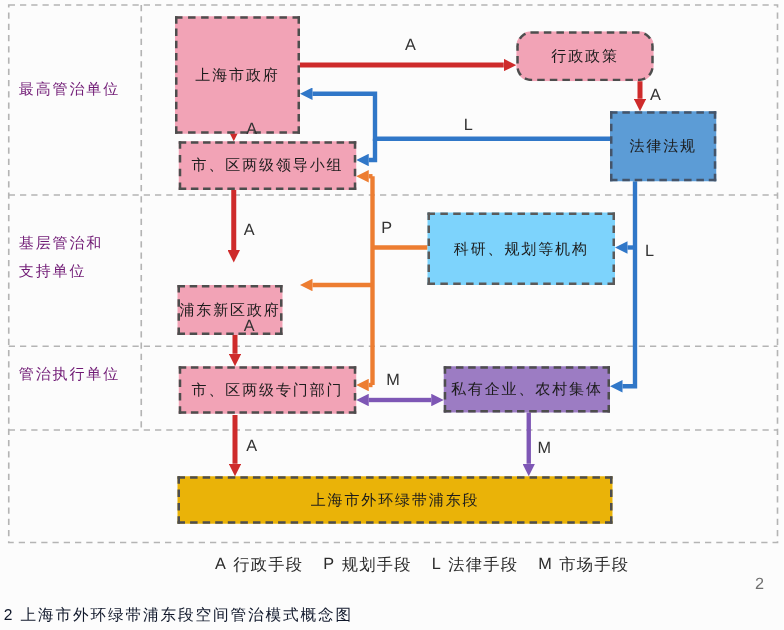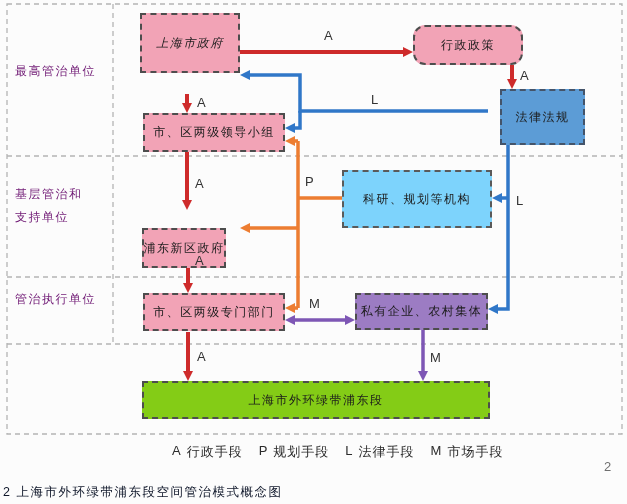--- a/index.html
+++ b/index.html
@@ -14,21 +14,21 @@
     position:absolute;box-sizing:border-box;
     border:2px dashed #4d4d4d;
     display:flex;align-items:center;justify-content:center;
     font-size:12px;letter-spacing:1.5px;color:#1c1c1c;
     white-space:nowrap;
   }
   .node.pink{background:#f2a3b6;}
   .node.blue{background:#5c9cd6;border-color:#44546a;}
   .node.orange{background:#7dd3fc;border-color:#5a5a5a;}
   .node.purple{background:#9c7cc3;border-color:#4d4d4d;}
-  .node.green{background:#84cc16;border-color:#4d4d4d;}
+  .node.green{background:#eab308;border-color:#4d4d4d;}
   .rowlabel{
     position:absolute;font-size:12px;letter-spacing:1.5px;color:#701a75;
     line-height:23px;white-space:nowrap;
   }
   .edgelabel{
     position:absolute;font-size:13px;color:#333;letter-spacing:0;
   }
   #legend{
     position:absolute;left:172px;top:443px;display:flex;gap:16px;
     font-size:13px;letter-spacing:1px;color:#2b2b2b;white-space:nowrap;
@@ -106,23 +106,23 @@
     <div>最高管治单位</div>
   </div>
   <div class="rowlabel" style="left:15px;top:183px;">
     <div>基层管治和</div>
     <div>支持单位</div>
   </div>
   <div class="rowlabel" style="left:15px;top:288px;">
     <div>管治执行单位</div>
   </div>
 
-  <div class="node pink" style="left:140px;top:13px;width:100px;height:60px;font-style:italic;">上海市政府</div>
+  <div class="node pink" style="left:140px;top:13px;width:100px;height:94px;">上海市政府</div>
   <div class="node pink" style="left:413px;top:25px;width:110px;height:40px;border-radius:12px;">行政政策</div>
-  <div class="node blue" style="left:500px;top:89px;width:85px;height:56px;">法律法规</div>
+  <div class="node blue" style="left:488px;top:89px;width:85px;height:56px;">法律法规</div>
   <div class="node pink" style="left:143px;top:113px;width:142px;height:39px;">市、区两级领导小组</div>
   <div class="node orange" style="left:342px;top:170px;width:150px;height:58px;">科研、规划等机构</div>
   <div class="node pink" style="left:142px;top:228px;width:84px;height:40px;">浦东新区政府</div>
   <div class="node pink" style="left:143px;top:293px;width:142px;height:38px;font-family:Liberation Mono, monospace;">市、区两级专门部门</div>
   <div class="node purple" style="left:355px;top:293px;width:133px;height:37px;">私有企业、农村集体</div>
   <div class="node green" style="left:142px;top:381px;width:348px;height:38px;">上海市外环绿带浦东段</div>
 
   <span class="edgelabel" style="left:324px;top:28px;">A</span>
   <span class="edgelabel" style="left:520px;top:68px;">A</span>
   <span class="edgelabel" style="left:197px;top:95px;">A</span>

